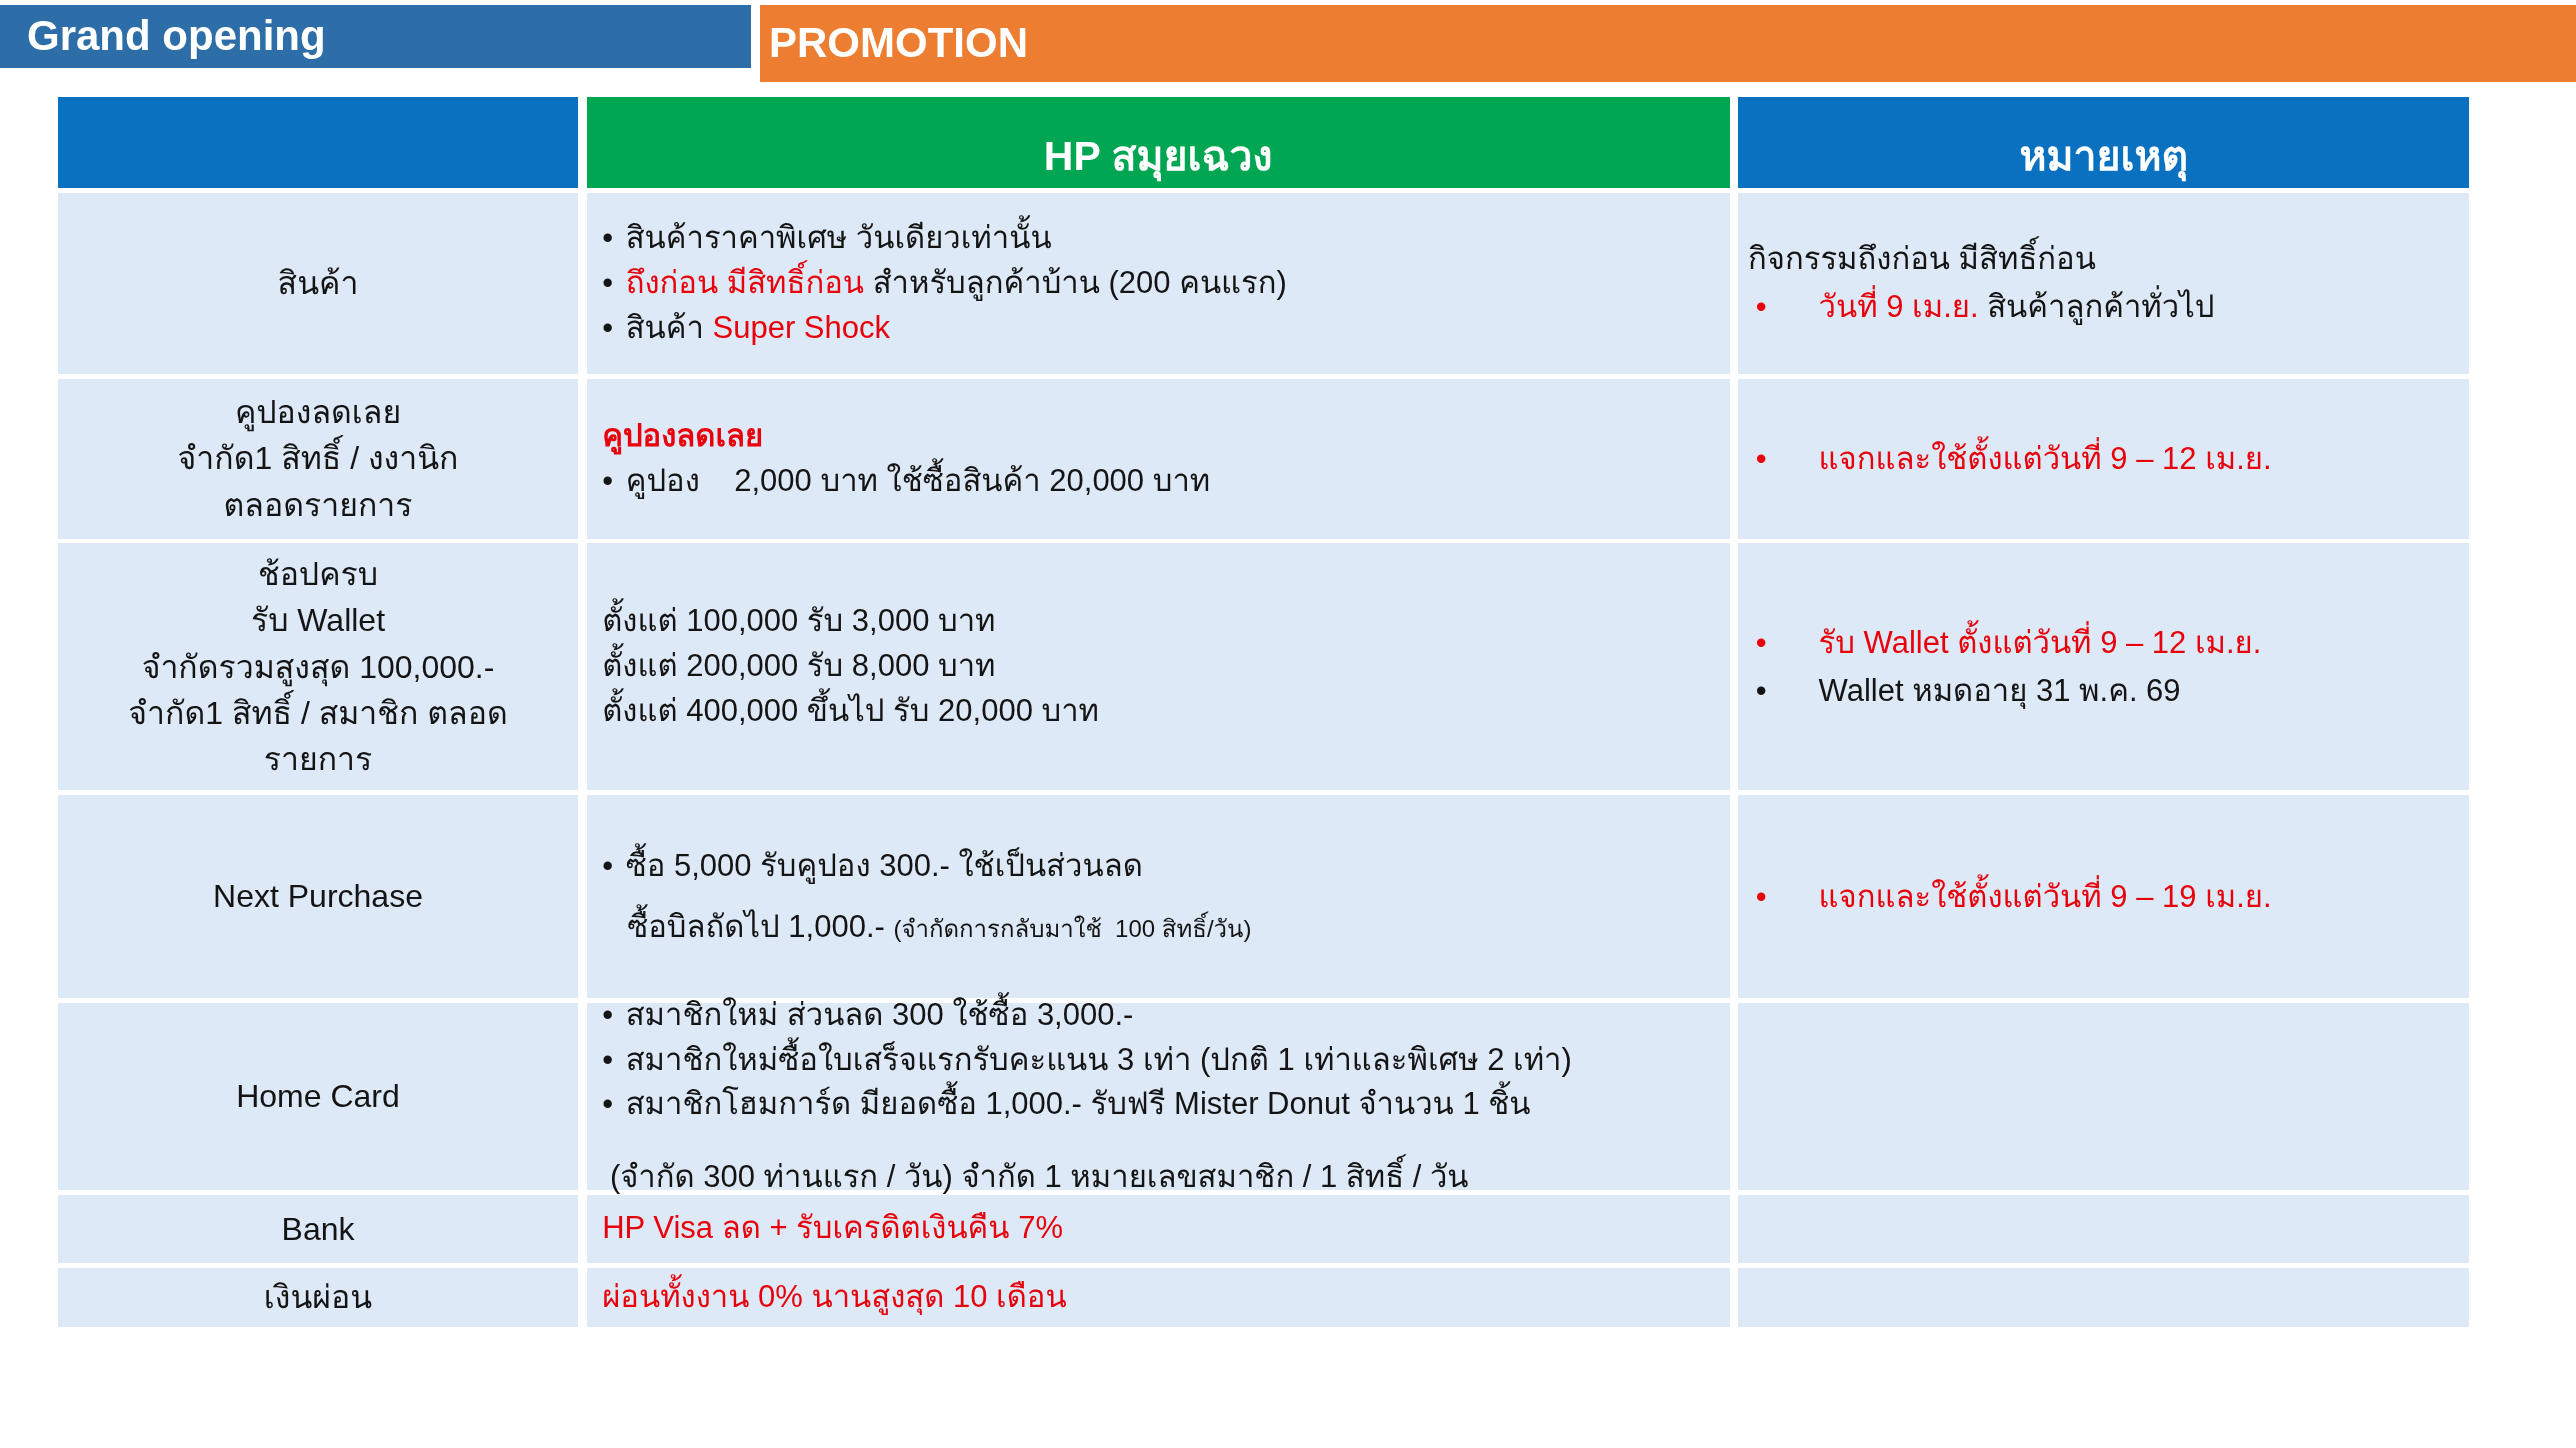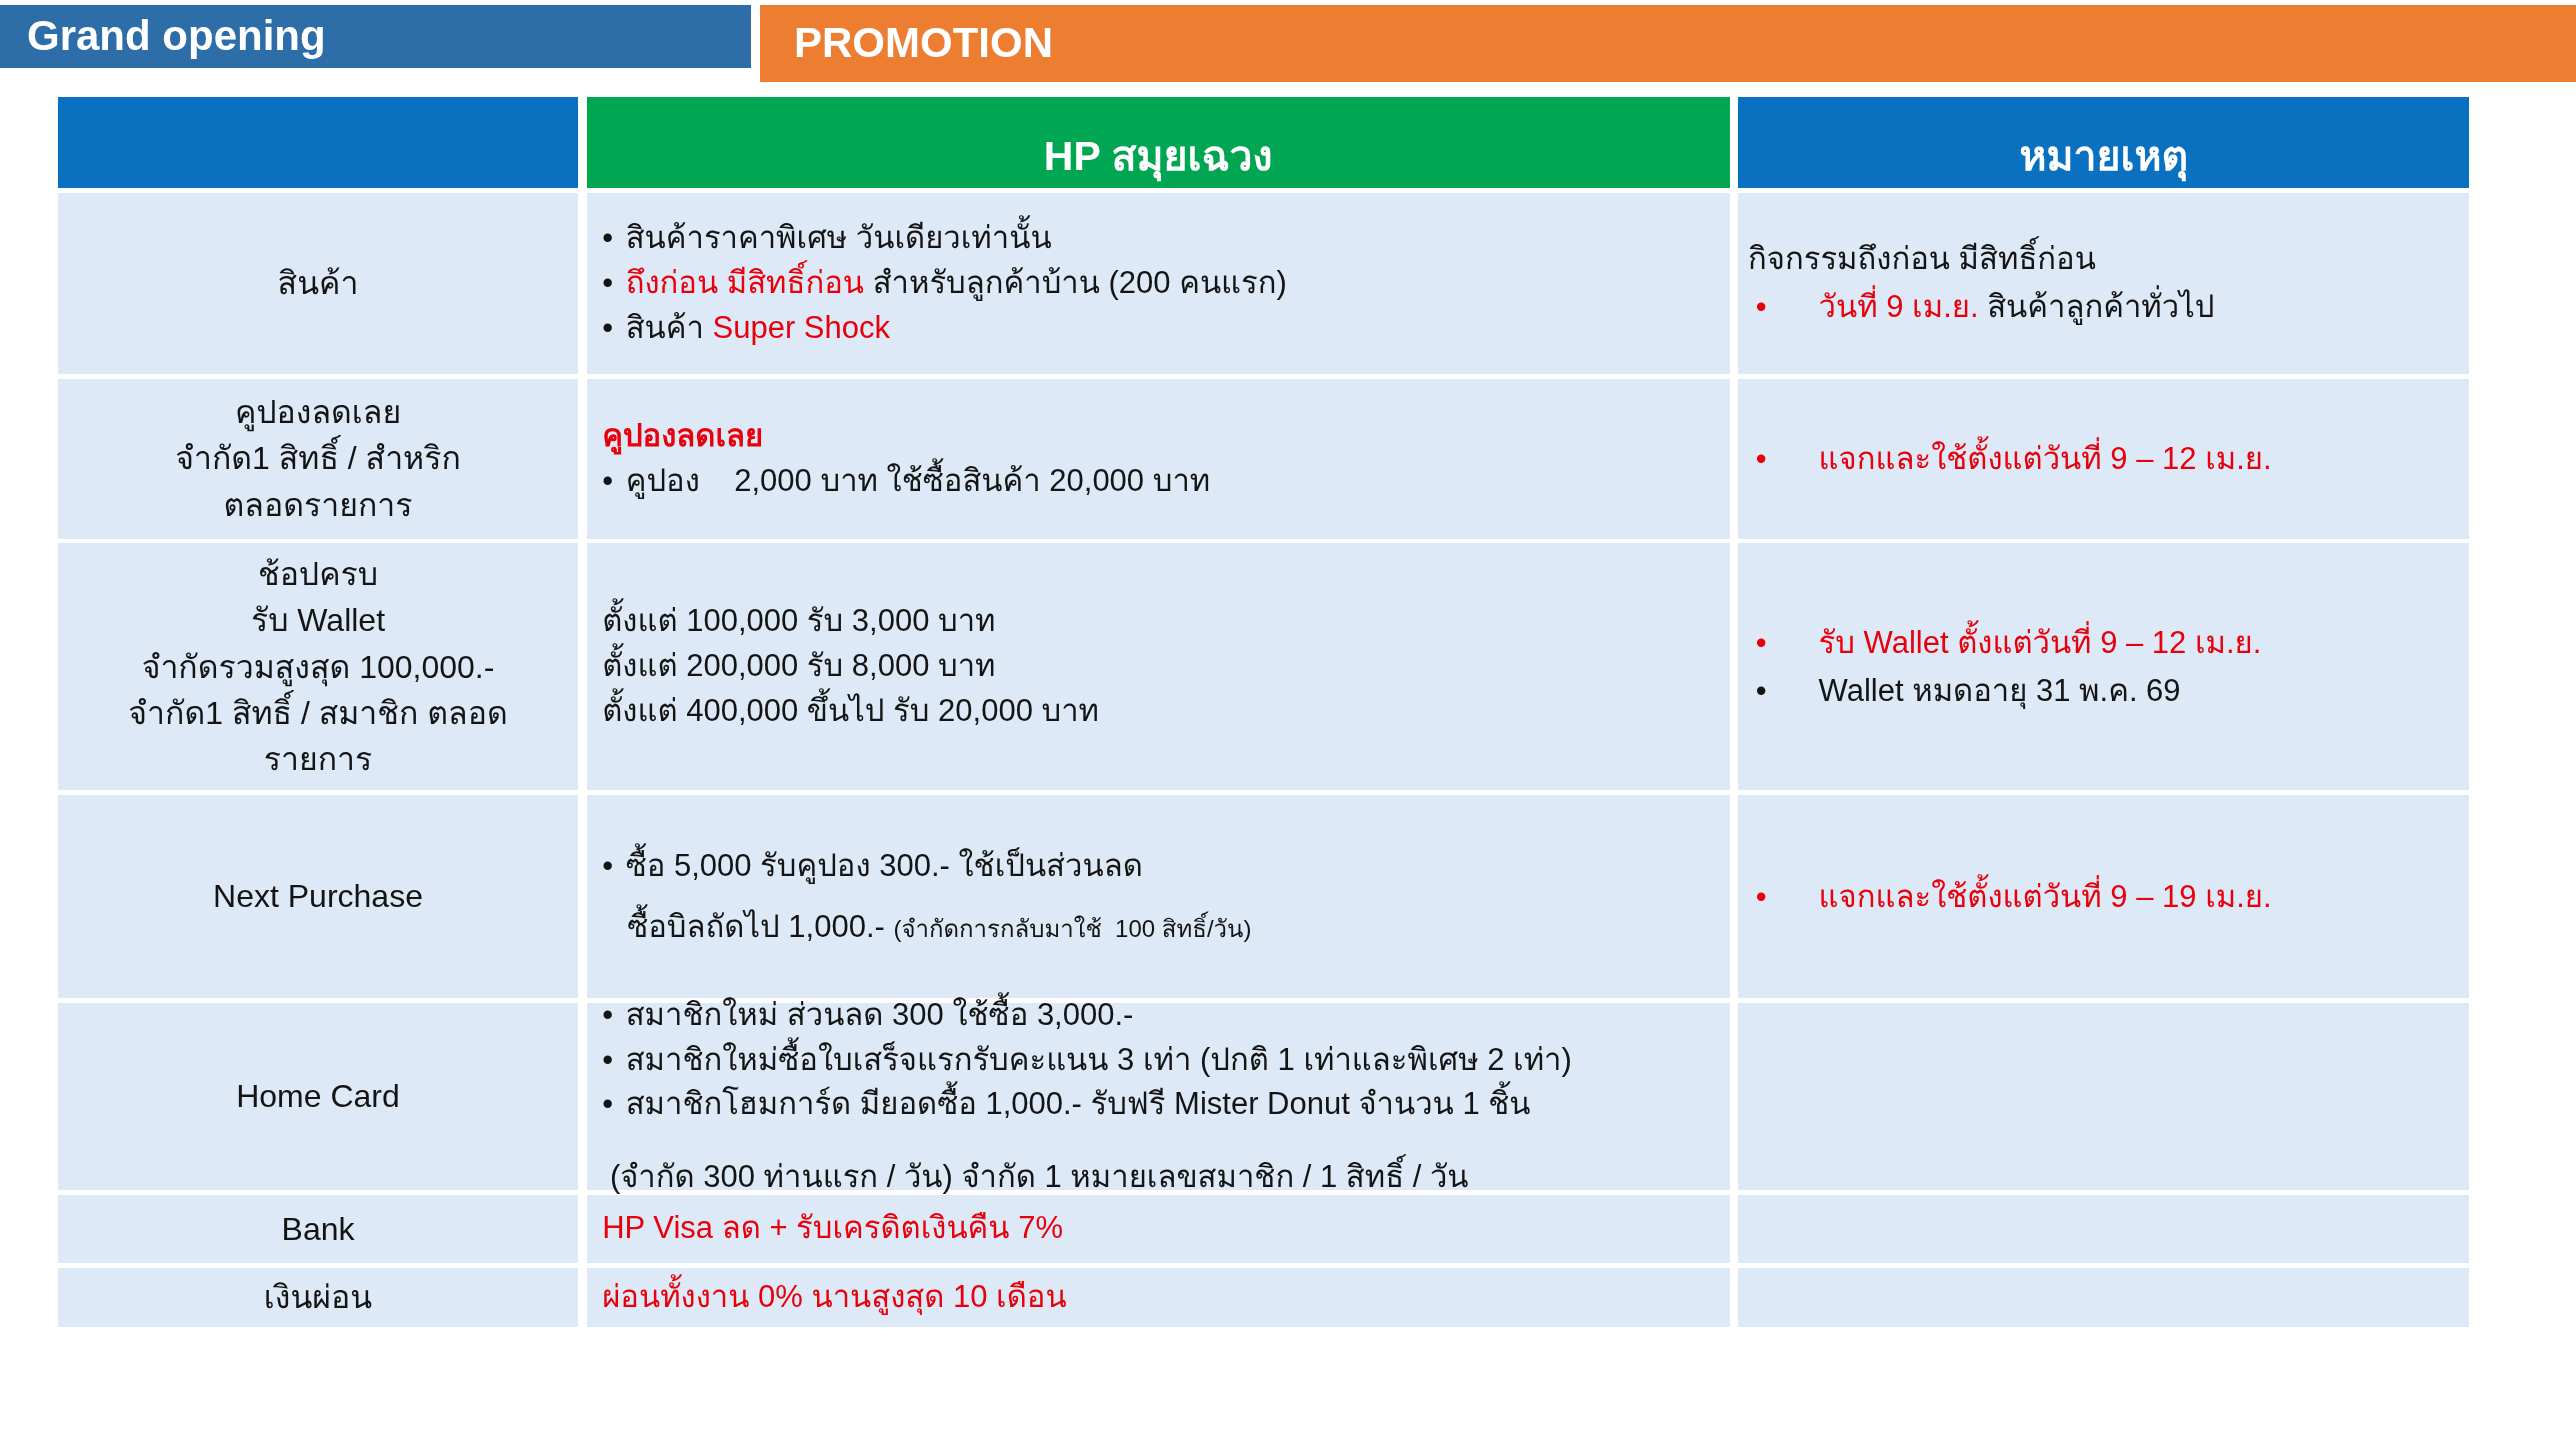--- a/index.html
+++ b/index.html
@@ -19,21 +19,21 @@
   }
   
   .banner-left{
     position:absolute;left:0;top:4.8px;width:751px;height:63px;
     background:var(--banner-blue);color:#fff;font-weight:bold;font-size:42px;
     display:flex;align-items:center;padding-left:27px;
   }
   .banner-right{
     position:absolute;left:760px;top:4.8px;width:1816px;height:77px;
     background:var(--banner-orange);color:#fff;font-weight:bold;font-size:42px;
-    display:flex;align-items:center;padding-left:34px;
+    display:flex;align-items:center;padding-left:9px;
   }
   
   .promo-table{
     position:absolute;left:58px;top:97px;width:2411px;background:#ffffff;
     display:grid;
     grid-template-columns:520px 1143px 731px;
     grid-template-rows:91px 181px 160px 247px 203px 187px 68px 59px;
     gap:4.8px 8.7px;
   }
   .cell{min-width:0;}
@@ -96,21 +96,21 @@
       <div class="line"><span class="bullet b-content">•</span><span>สินค้าราคาพิเศษ วันเดียวเท่านั้น</span></div>
       <div class="line"><span class="bullet b-content">•</span><span class="seg-red">ถึงก่อน มีสิทธิ์ก่อน</span><span> สำหรับลูกค้าบ้าน (200 คนแรก)</span></div>
       <div class="line"><span class="bullet b-content">•</span><span>สินค้า </span><span class="seg-red">Super Shock</span></div>
     </div>
     <div class="cell note-cell">
       <div class="line"><span>กิจกรรมถึงก่อน มีสิทธิ์ก่อน</span></div>
       <div class="line"><span class="bullet b-note seg-red">•</span><span class="seg-red">วันที่ 9 เม.ย.</span><span> สินค้าลูกค้าทั่วไป</span></div>
     </div>
     <div class="cell label-cell">
       <div class="line">คูปองลดเลย</div>
-      <div class="line">จำกัด1 สิทธิ์ / สำหริก</div>
+      <div class="line">จำกัด1 สิทธิ์ / งงานิก</div>
       <div class="line">ตลอดรายการ</div>
     </div>
     <div class="cell content-cell">
       <div class="line"><span class="seg-red seg-bold">คูปองลดเลย</span></div>
       <div class="line"><span class="bullet b-content">•</span><span>คูปอง&nbsp;&nbsp;&nbsp; 2,000 บาท ใช้ซื้อสินค้า 20,000 บาท</span></div>
     </div>
     <div class="cell note-cell">
       <div class="line"><span class="bullet b-note seg-red">•</span><span class="seg-red">แจกและใช้ตั้งแต่วันที่ 9 – 12 เม.ย.</span></div>
     </div>
     <div class="cell label-cell">

